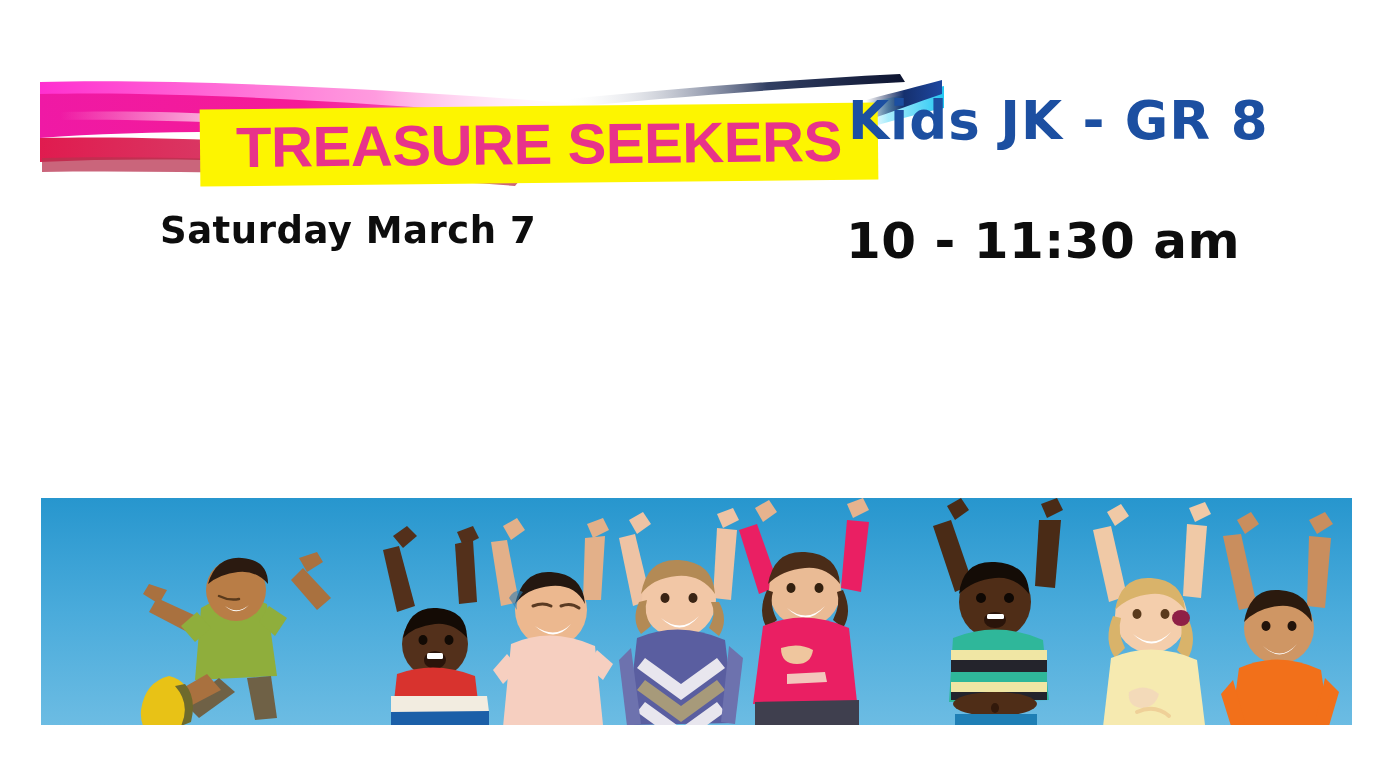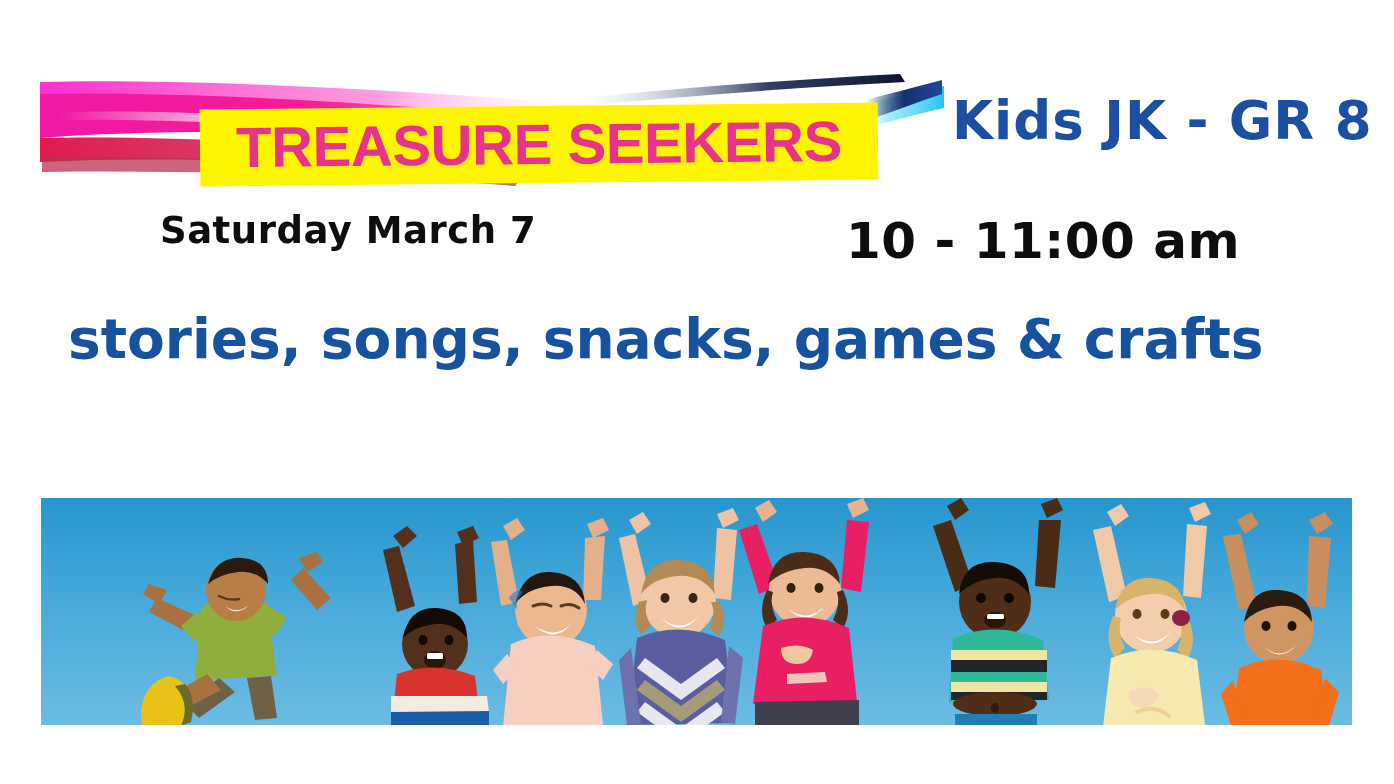--- a/index.html
+++ b/index.html
@@ -49,21 +49,21 @@
     font-size: 57px;
     line-height: 1;
     letter-spacing: -0.5px;
     color: #e8338a;
     white-space: nowrap;
     transform: scaleX(1.02);
   }
 
   .audience {
     position: absolute;
-    left: 952px;
+    left: 848px;
     top: 74px;
     font-family: "DejaVu Sans", sans-serif;
     font-weight: bold;
     font-size: 53px;
     line-height: 1;
     color: #1c4fa1;
     white-space: nowrap;
     letter-spacing: 1px;
   }
 
@@ -174,23 +174,22 @@
   </svg>
 
   <div class="title-band">
     <span class="title-text">TREASURE SEEKERS</span>
   </div>
 
   <div class="audience">Kids JK - GR 8</div>
 
   <div class="line line-date">Saturday March 7</div>
 
-  <div class="line line-time">10 - 11:00 am</div>
-
-  <div class="line line-activities">stories, songs, snacks, games &amp; crafts</div>
+  <div class="line line-time">10 - 11:30 am</div>
+
 
 
   <div class="photo">
     <svg width="1311" height="227" viewBox="0 0 1311 227" preserveAspectRatio="none">
       <defs>
         <linearGradient id="sky" x1="0" y1="0" x2="0" y2="1">
           <stop offset="0%" stop-color="#2796ce"></stop>
           <stop offset="50%" stop-color="#4aabdb"></stop>
           <stop offset="100%" stop-color="#6cbce3"></stop>
         </linearGradient>

